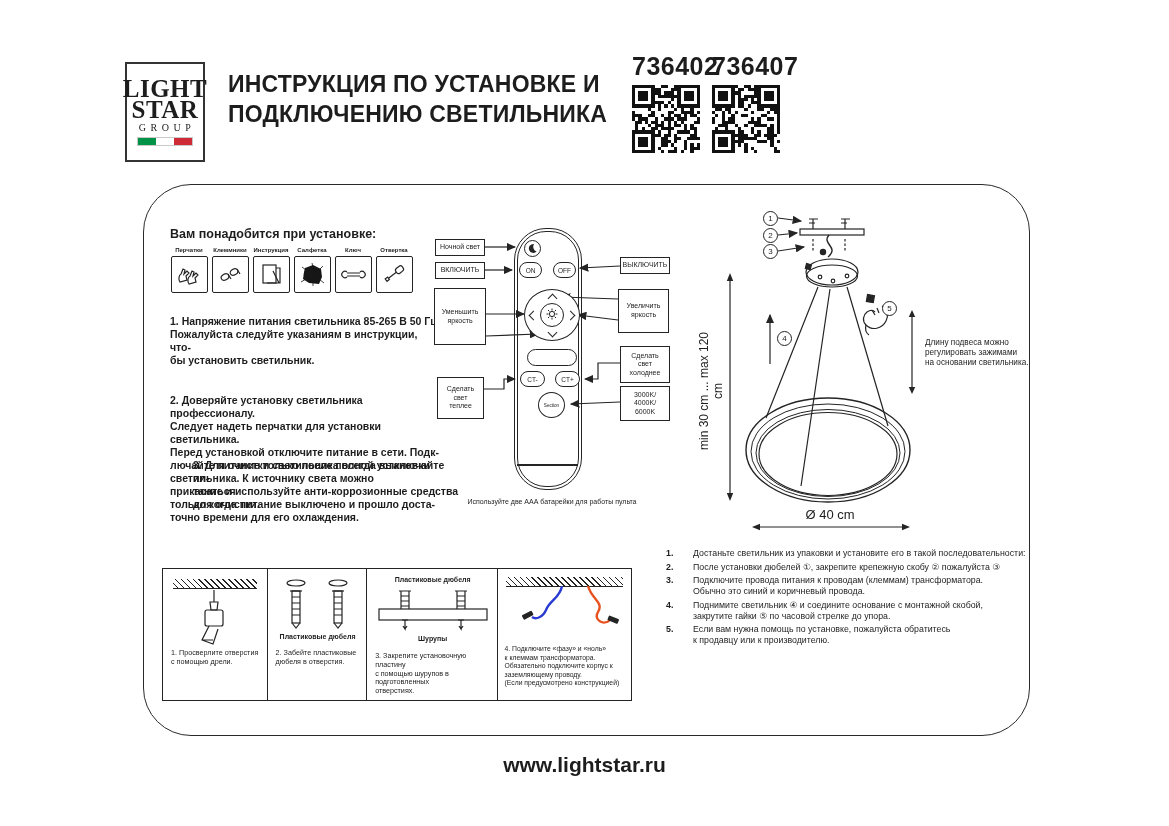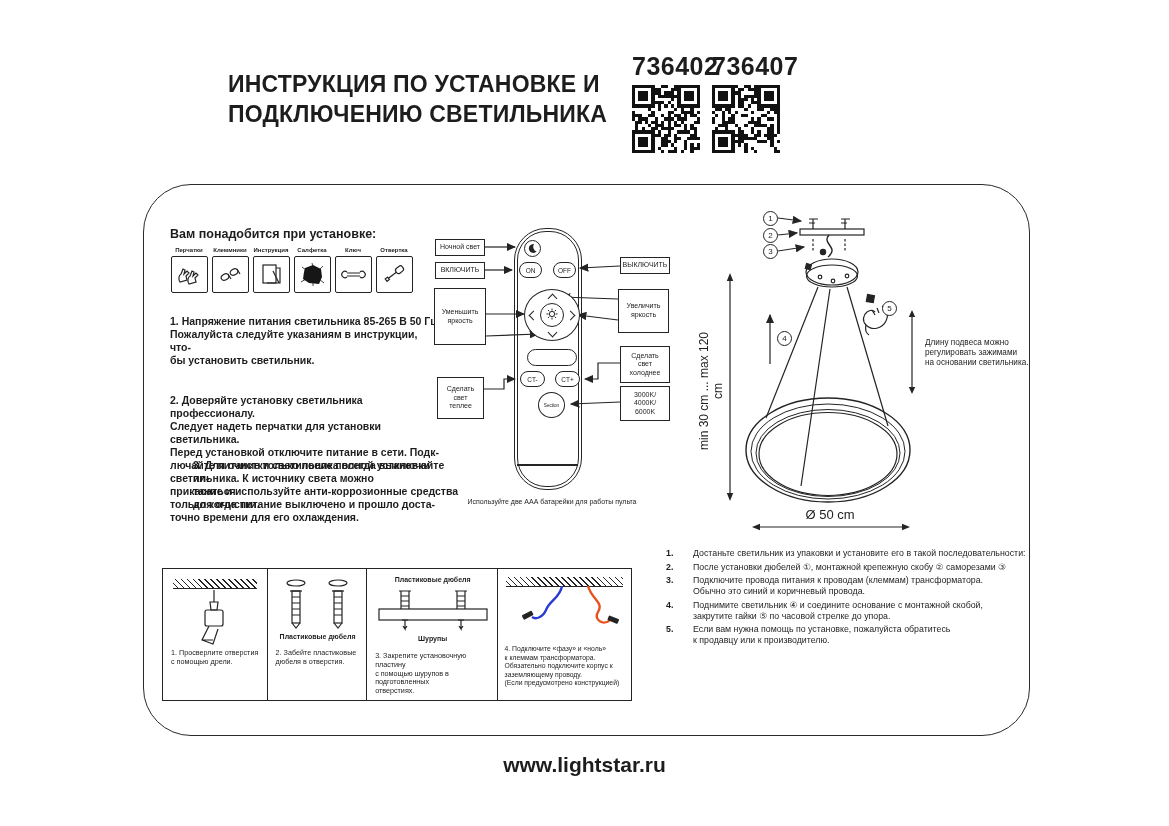--- a/index.html
+++ b/index.html
@@ -61,20 +61,26 @@
   .stepnum{width:27px;font-weight:bold;font-size:8.8px;line-height:11px;}
   .steptext{flex:1;font-size:8.8px;line-height:11px;white-space:pre-line;}
   .footer{left:0;top:753px;width:100%;text-align:center;font-size:21px;font-weight:bold;}
   svg .ln{stroke:#242424;stroke-width:1.2;fill:none;}
 </style>
 </head>
 <body>
 
 <div class="page">
 
+  <div class="abs logo">
+    <div class="logo-word">LIGHT</div>
+    <div class="logo-word">STAR</div>
+    <div class="logo-group">GROUP</div>
+    <div class="logo-flag"></div>
+  </div>
 
   <div class="abs title">
     <div>ИНСТРУКЦИЯ ПО УСТАНОВКЕ И</div>
     <div>ПОДКЛЮЧЕНИЮ СВЕТИЛЬНИКА</div>
   </div>
 
   <div class="abs qrcol" style="left:632px;">
     <div class="qrnum">736402</div>
     <div class="qr"><svg viewBox="0 0 21 21" width="100%" height="100%" shape-rendering="crispEdges" fill="#111">
           <rect x="0" y="0" width="1" height="1"></rect>
@@ -766,21 +772,21 @@
       <path d="M866 325c-1 4 0 8 3 10M872 310l3 5M877 308l2 5"></path>
     </g>
   </svg>
 
   <div class="callout" style="left:763px;top:211px;">1</div>
   <div class="callout" style="left:763px;top:228px;">2</div>
   <div class="callout" style="left:763px;top:244px;">3</div>
   <div class="callout" style="left:777px;top:331px;">4</div>
   <div class="callout" style="left:882px;top:301px;">5</div>
   <div class="abs vdim">min 30 cm ... max 120 cm</div>
-  <div class="abs ddim">Ø 50 cm</div>
+  <div class="abs ddim">Ø 40 cm</div>
   <div class="abs adjnote pre">Длину подвеса можно
 регулировать зажимами
 на основании светильника.</div>
 
   <div class="abs installrow">
 
     <div class="icell sep" style="width:105px;">
       <div class="hatch" style="left:10px;top:10px;width:84px;"></div>
       <svg class="abs" style="left:28px;top:21px;" width="46" height="58" viewBox="0 0 46 58">
         <g class="ln" stroke="#242424" fill="none" stroke-width="1.3">
@@ -849,21 +855,21 @@
     </div>
   </div>
 
   <div class="abs steps">
     <div class="steprow">
       <div class="stepnum">1.</div>
       <div class="steptext">Достаньте светильник из упаковки и установите его в такой последовательности:</div>
     </div>
     <div class="steprow">
       <div class="stepnum">2.</div>
-      <div class="steptext">После установки дюбелей ①, монтажной крепежную скобу ② саморезами ③</div>
+      <div class="steptext">После установки дюбелей ①, закрепите крепежную скобу ② пожалуйста ③</div>
     </div>
     <div class="steprow">
       <div class="stepnum">3.</div>
       <div class="steptext">Подключите провода питания к проводам (клеммам) трансформатора.
 Обычно это синий и коричневый провода.</div>
     </div>
     <div class="steprow">
       <div class="stepnum">4.</div>
       <div class="steptext">Поднимите светильник ④ и соедините основание с монтажной скобой,
 закрутите гайки ⑤ по часовой стрелке до упора.</div>

